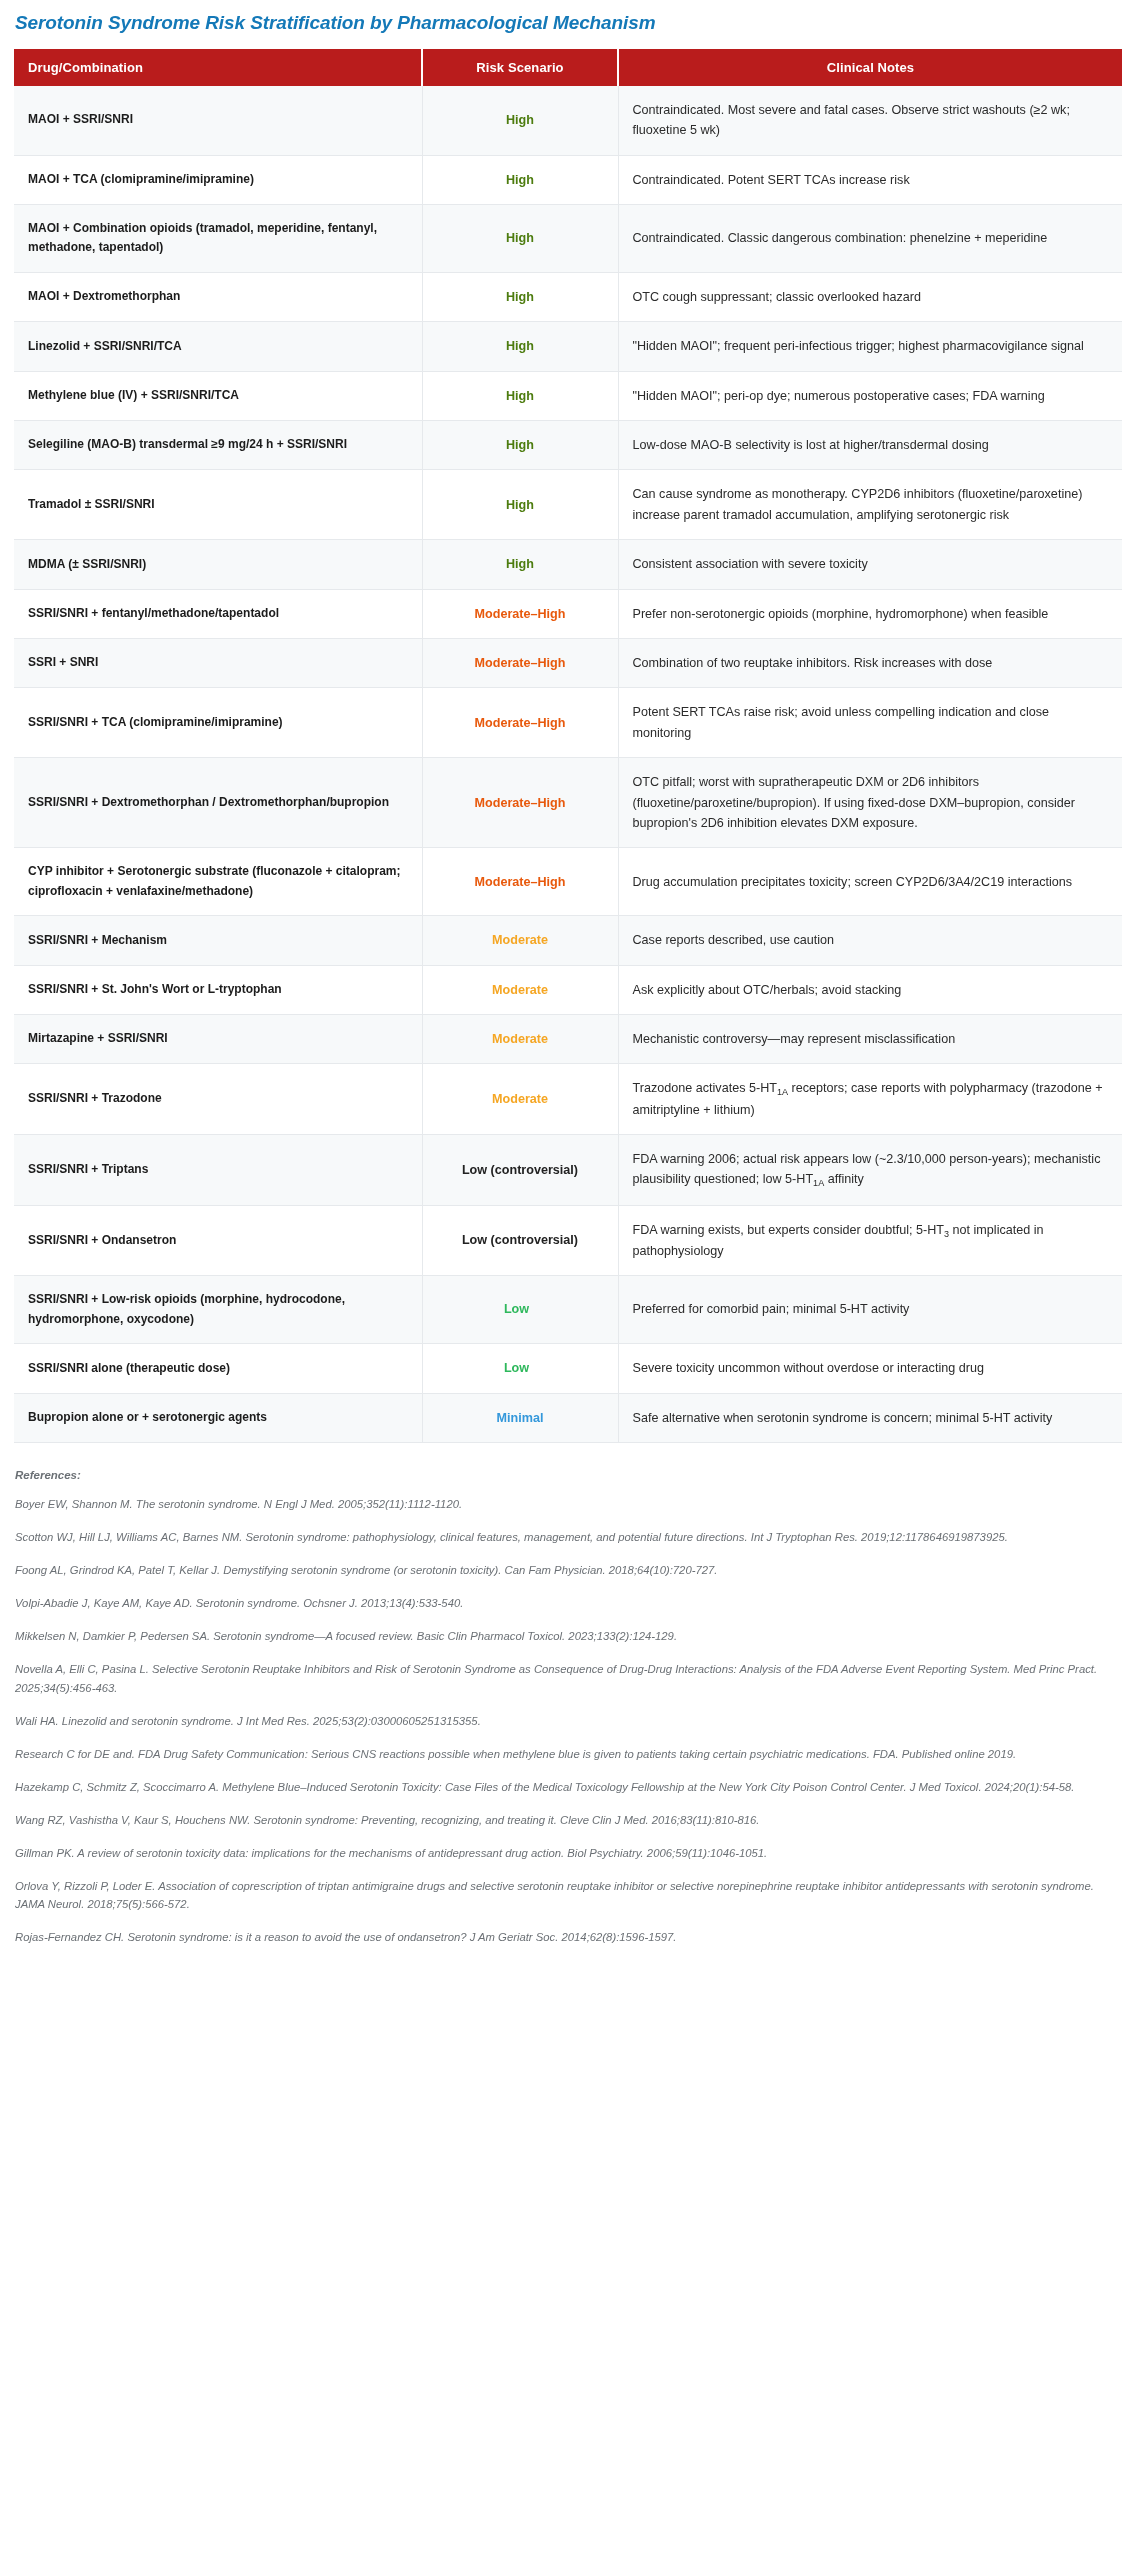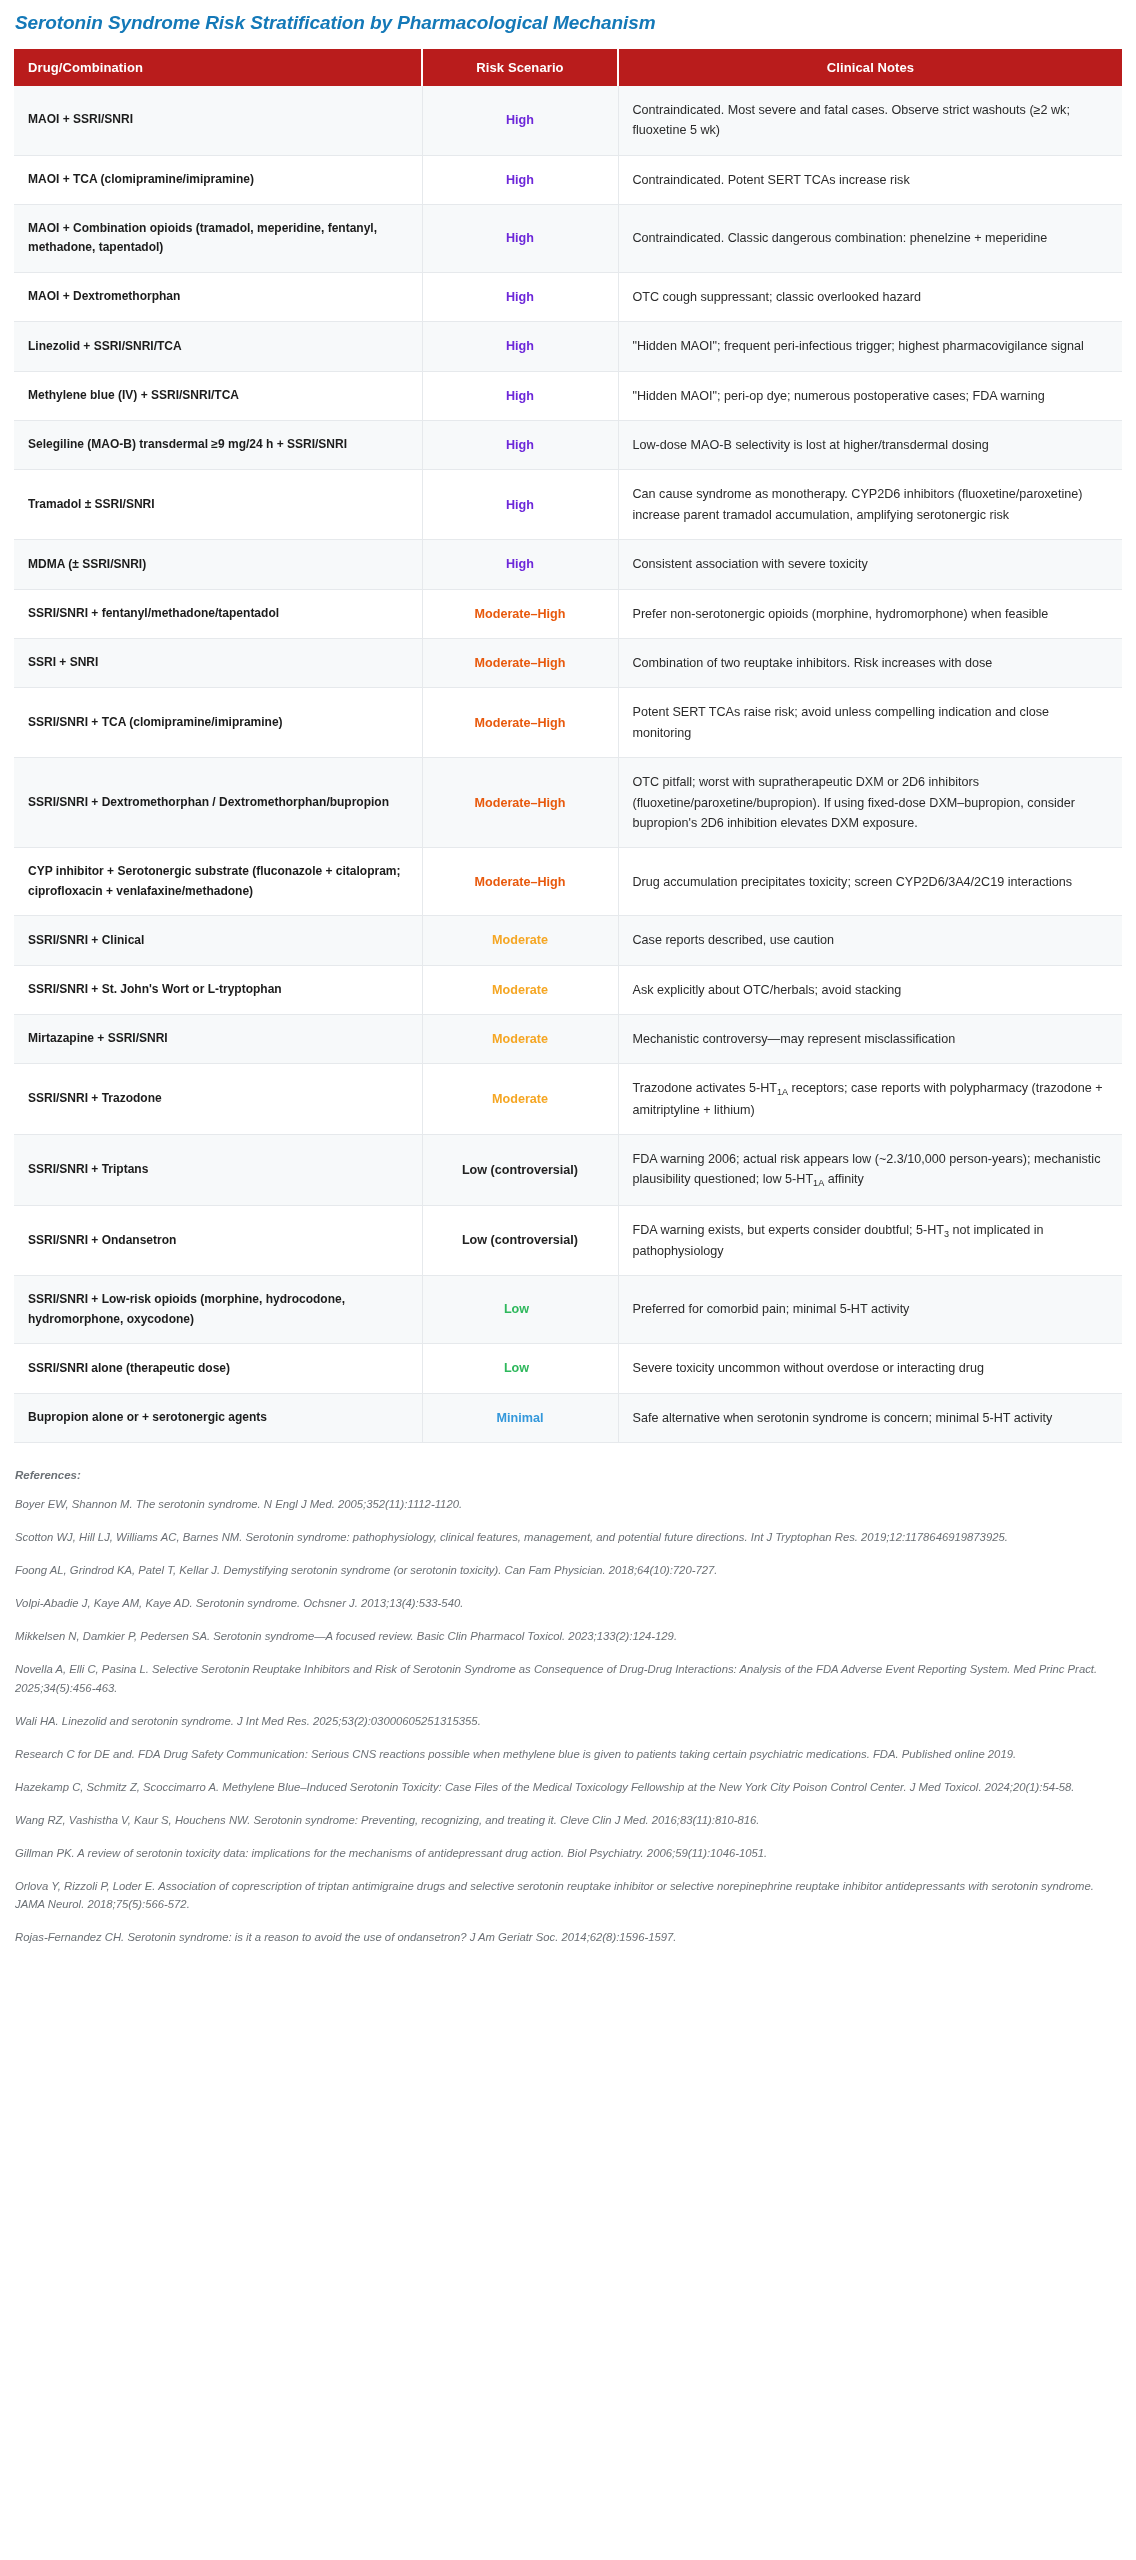--- a/index.html
+++ b/index.html
@@ -74,21 +74,21 @@
     font-weight: bold;
     font-size: 12.6px;
     white-space: nowrap;
   }
   td.cell-notes {
     color: #2b2b2b;
     font-size: 12.6px;
     font-weight: normal;
   }
 
-  .risk-high            { color: #6d28d9; }
+  .risk-high            { color: #4d7c0f; }
   .risk-moderate-high   { color: #e8590c; }
   .risk-moderate        { color: #f5a623; }
   .risk-low             { color: #2eb85c; padding-left: 7px; }
   .risk-minimal         { color: #3498db; }
 
   sub { font-size: 0.72em; vertical-align: -0.28em; }
 
   .references {
     margin-top: 26px;
   }
@@ -193,21 +193,21 @@
           <td class="cell-drug">SSRI/SNRI + Dextromethorphan / Dextromethorphan/bupropion</td>
           <td class="cell-risk risk-moderate-high">Moderate–High</td>
           <td class="cell-notes">OTC pitfall; worst with supratherapeutic DXM or 2D6 inhibitors (fluoxetine/paroxetine/bupropion). If using fixed-dose DXM–bupropion, consider bupropion's 2D6 inhibition elevates DXM exposure.</td>
         </tr>
         <tr>
           <td class="cell-drug">CYP inhibitor + Serotonergic substrate (fluconazole + citalopram; ciprofloxacin + venlafaxine/methadone)</td>
           <td class="cell-risk risk-moderate-high">Moderate–High</td>
           <td class="cell-notes">Drug accumulation precipitates toxicity; screen CYP2D6/3A4/2C19 interactions</td>
         </tr>
         <tr>
-          <td class="cell-drug">SSRI/SNRI + Clinical</td>
+          <td class="cell-drug">SSRI/SNRI + Mechanism</td>
           <td class="cell-risk risk-moderate">Moderate</td>
           <td class="cell-notes">Case reports described, use caution</td>
         </tr>
         <tr>
           <td class="cell-drug">SSRI/SNRI + St. John's Wort or L-tryptophan</td>
           <td class="cell-risk risk-moderate">Moderate</td>
           <td class="cell-notes">Ask explicitly about OTC/herbals; avoid stacking</td>
         </tr>
         <tr>
           <td class="cell-drug">Mirtazapine + SSRI/SNRI</td>

